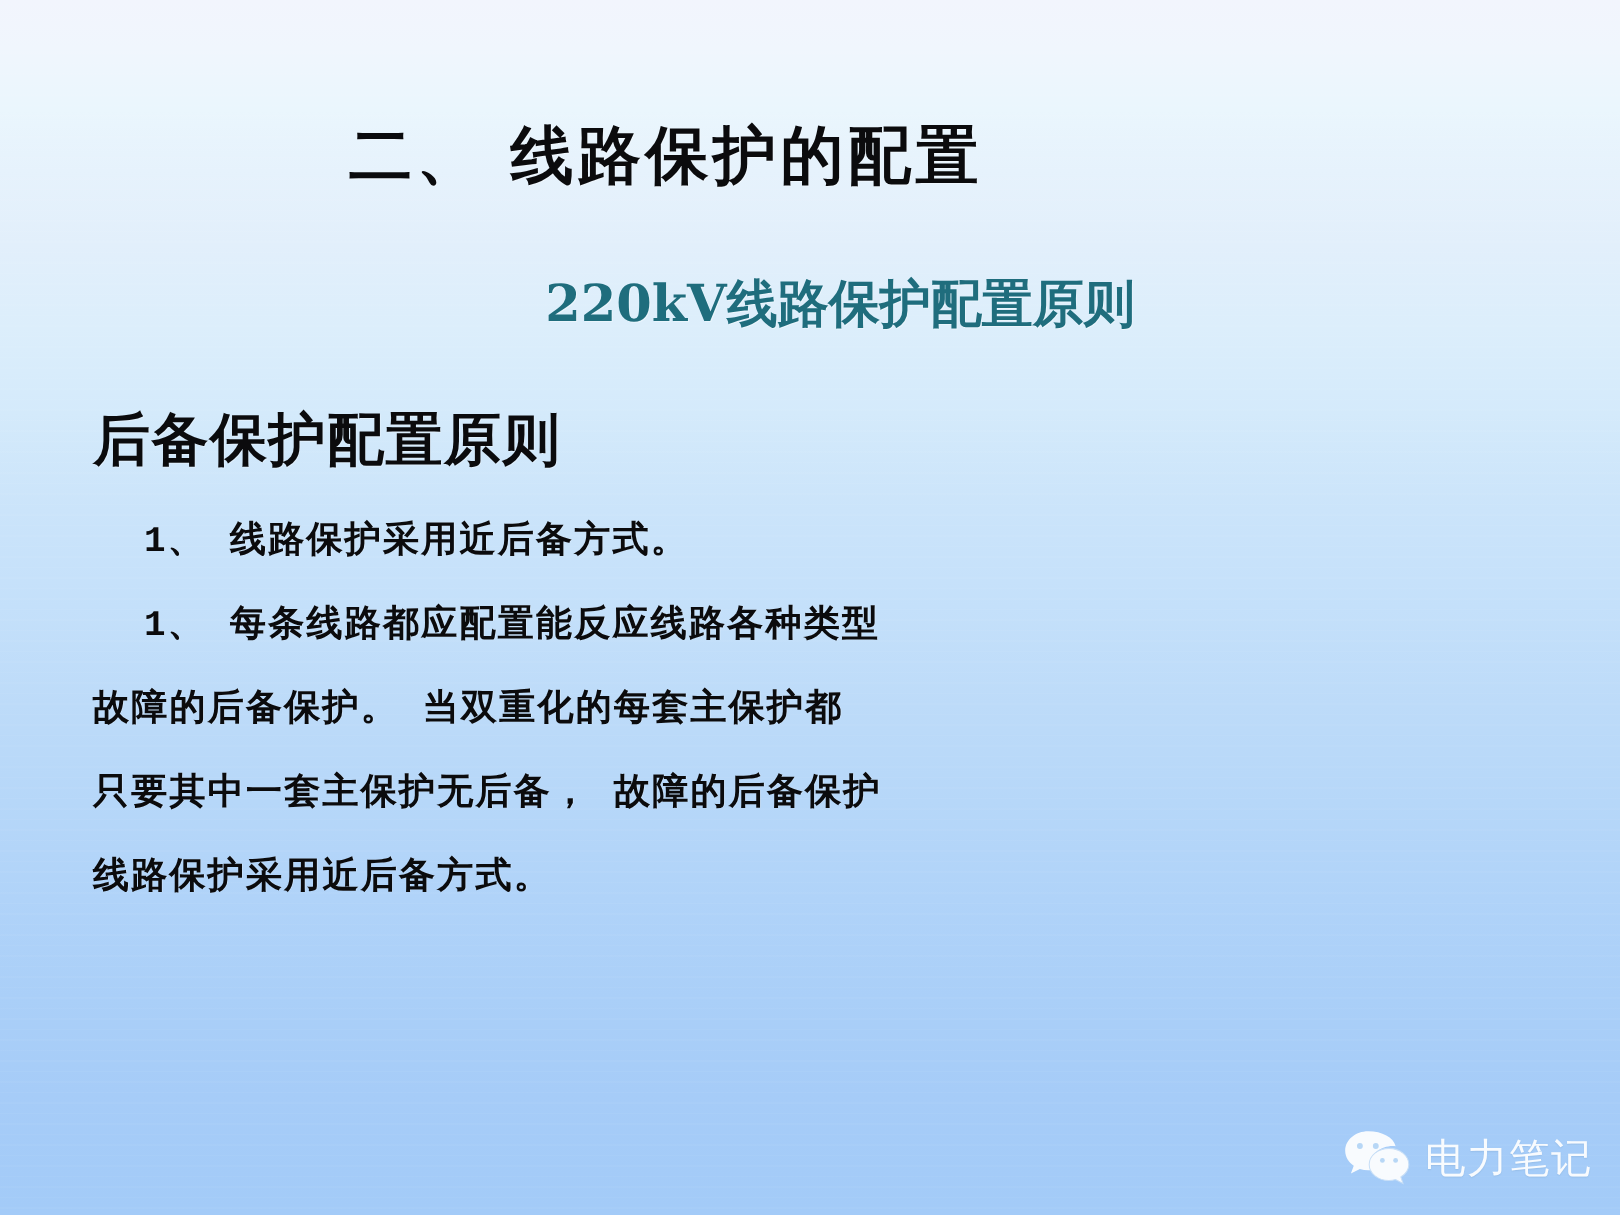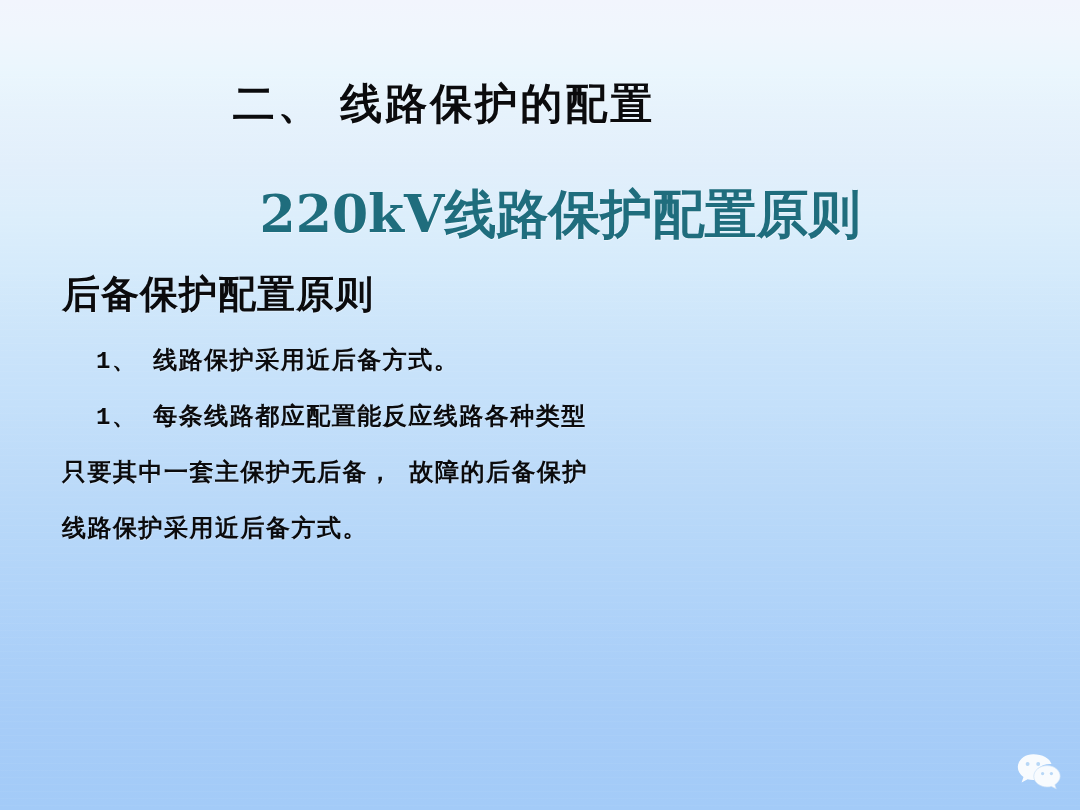--- a/index.html
+++ b/index.html
@@ -67,21 +67,21 @@
     text-shadow: 0.5px 0.5px 0 rgba(255,255,255,0.35);
   }
 
   .sub-title {
     position: absolute;
     top: 180px;
     left: 0;
     width: 1080px;
     text-align: center;
     font-family: "DejaVu Serif", serif;
-    font-size: 52px;
+    font-size: 34px;
     font-weight: bold;
     letter-spacing: 0px;
     color: #1f6d7d;
     white-space: nowrap;
     text-shadow: 0.6px 0.6px 0 rgba(255,255,255,0.40);
     padding-left: 40px;
   }
 
   
   .body-block {
@@ -152,20 +152,21 @@
   <div class="sub-title">220kV线路保护配置原则</div>
 
   <div class="body-block">
 
     <div class="section-head">后备保护配置原则</div>
 
     <div class="para-line indent">1、 线路保护采用近后备方式。</div>
 
     <div class="para-line indent">1、 每条线路都应配置能反应线路各种类型</div>
 
+    <div class="para-line">故障的后备保护。 当双重化的每套主保护都</div>
 
 
     <div class="para-line">只要其中一套主保护无后备， 故障的后备保护</div>
 
     <div class="para-line">线路保护采用近后备方式。</div>
 
   </div>
 
   <div class="watermark">
     <span>
@@ -173,15 +174,16 @@
 
         <path d="M17.2 2.2C8.6 2.2 1.8 8.0 1.8 15.1c0 4.0 2.2 7.6 5.7 10.0L5.6 30.4l6.0-3.1c1.8 0.5 3.7 0.8 5.6 0.8 0.6 0 1.2 0 1.8-0.1 -0.4-1.1-0.6-2.3-0.6-3.5 0-6.9 6.8-12.5 15.2-12.5 0.6 0 1.2 0 1.8 0.1C34.0 6.3 26.4 2.2 17.2 2.2z" fill="#ffffff"></path>
         <circle cx="11.6" cy="12.0" r="1.95" fill="#b9d8f6"></circle>
         <circle cx="22.2" cy="12.0" r="1.95" fill="#b9d8f6"></circle>
 
         <path d="M44.2 24.3c0-5.9-5.9-10.7-13.2-10.7 -7.3 0-13.2 4.8-13.2 10.7 0 5.9 5.9 10.7 13.2 10.7 1.5 0 3.0-0.2 4.4-0.6l4.9 2.5 -1.4-4.2C42.0 30.6 44.2 27.6 44.2 24.3z" fill="#ffffff" stroke="#cbe1f7" stroke-width="0.7"></path>
         <circle cx="26.6" cy="21.6" r="1.6" fill="#b9d8f6"></circle>
         <circle cx="35.4" cy="21.6" r="1.6" fill="#b9d8f6"></circle>
       </svg>
     </span>
+    <span class="watermark-text">电力笔记</span>
   </div>
 
 </div>
 
 </body></html>

